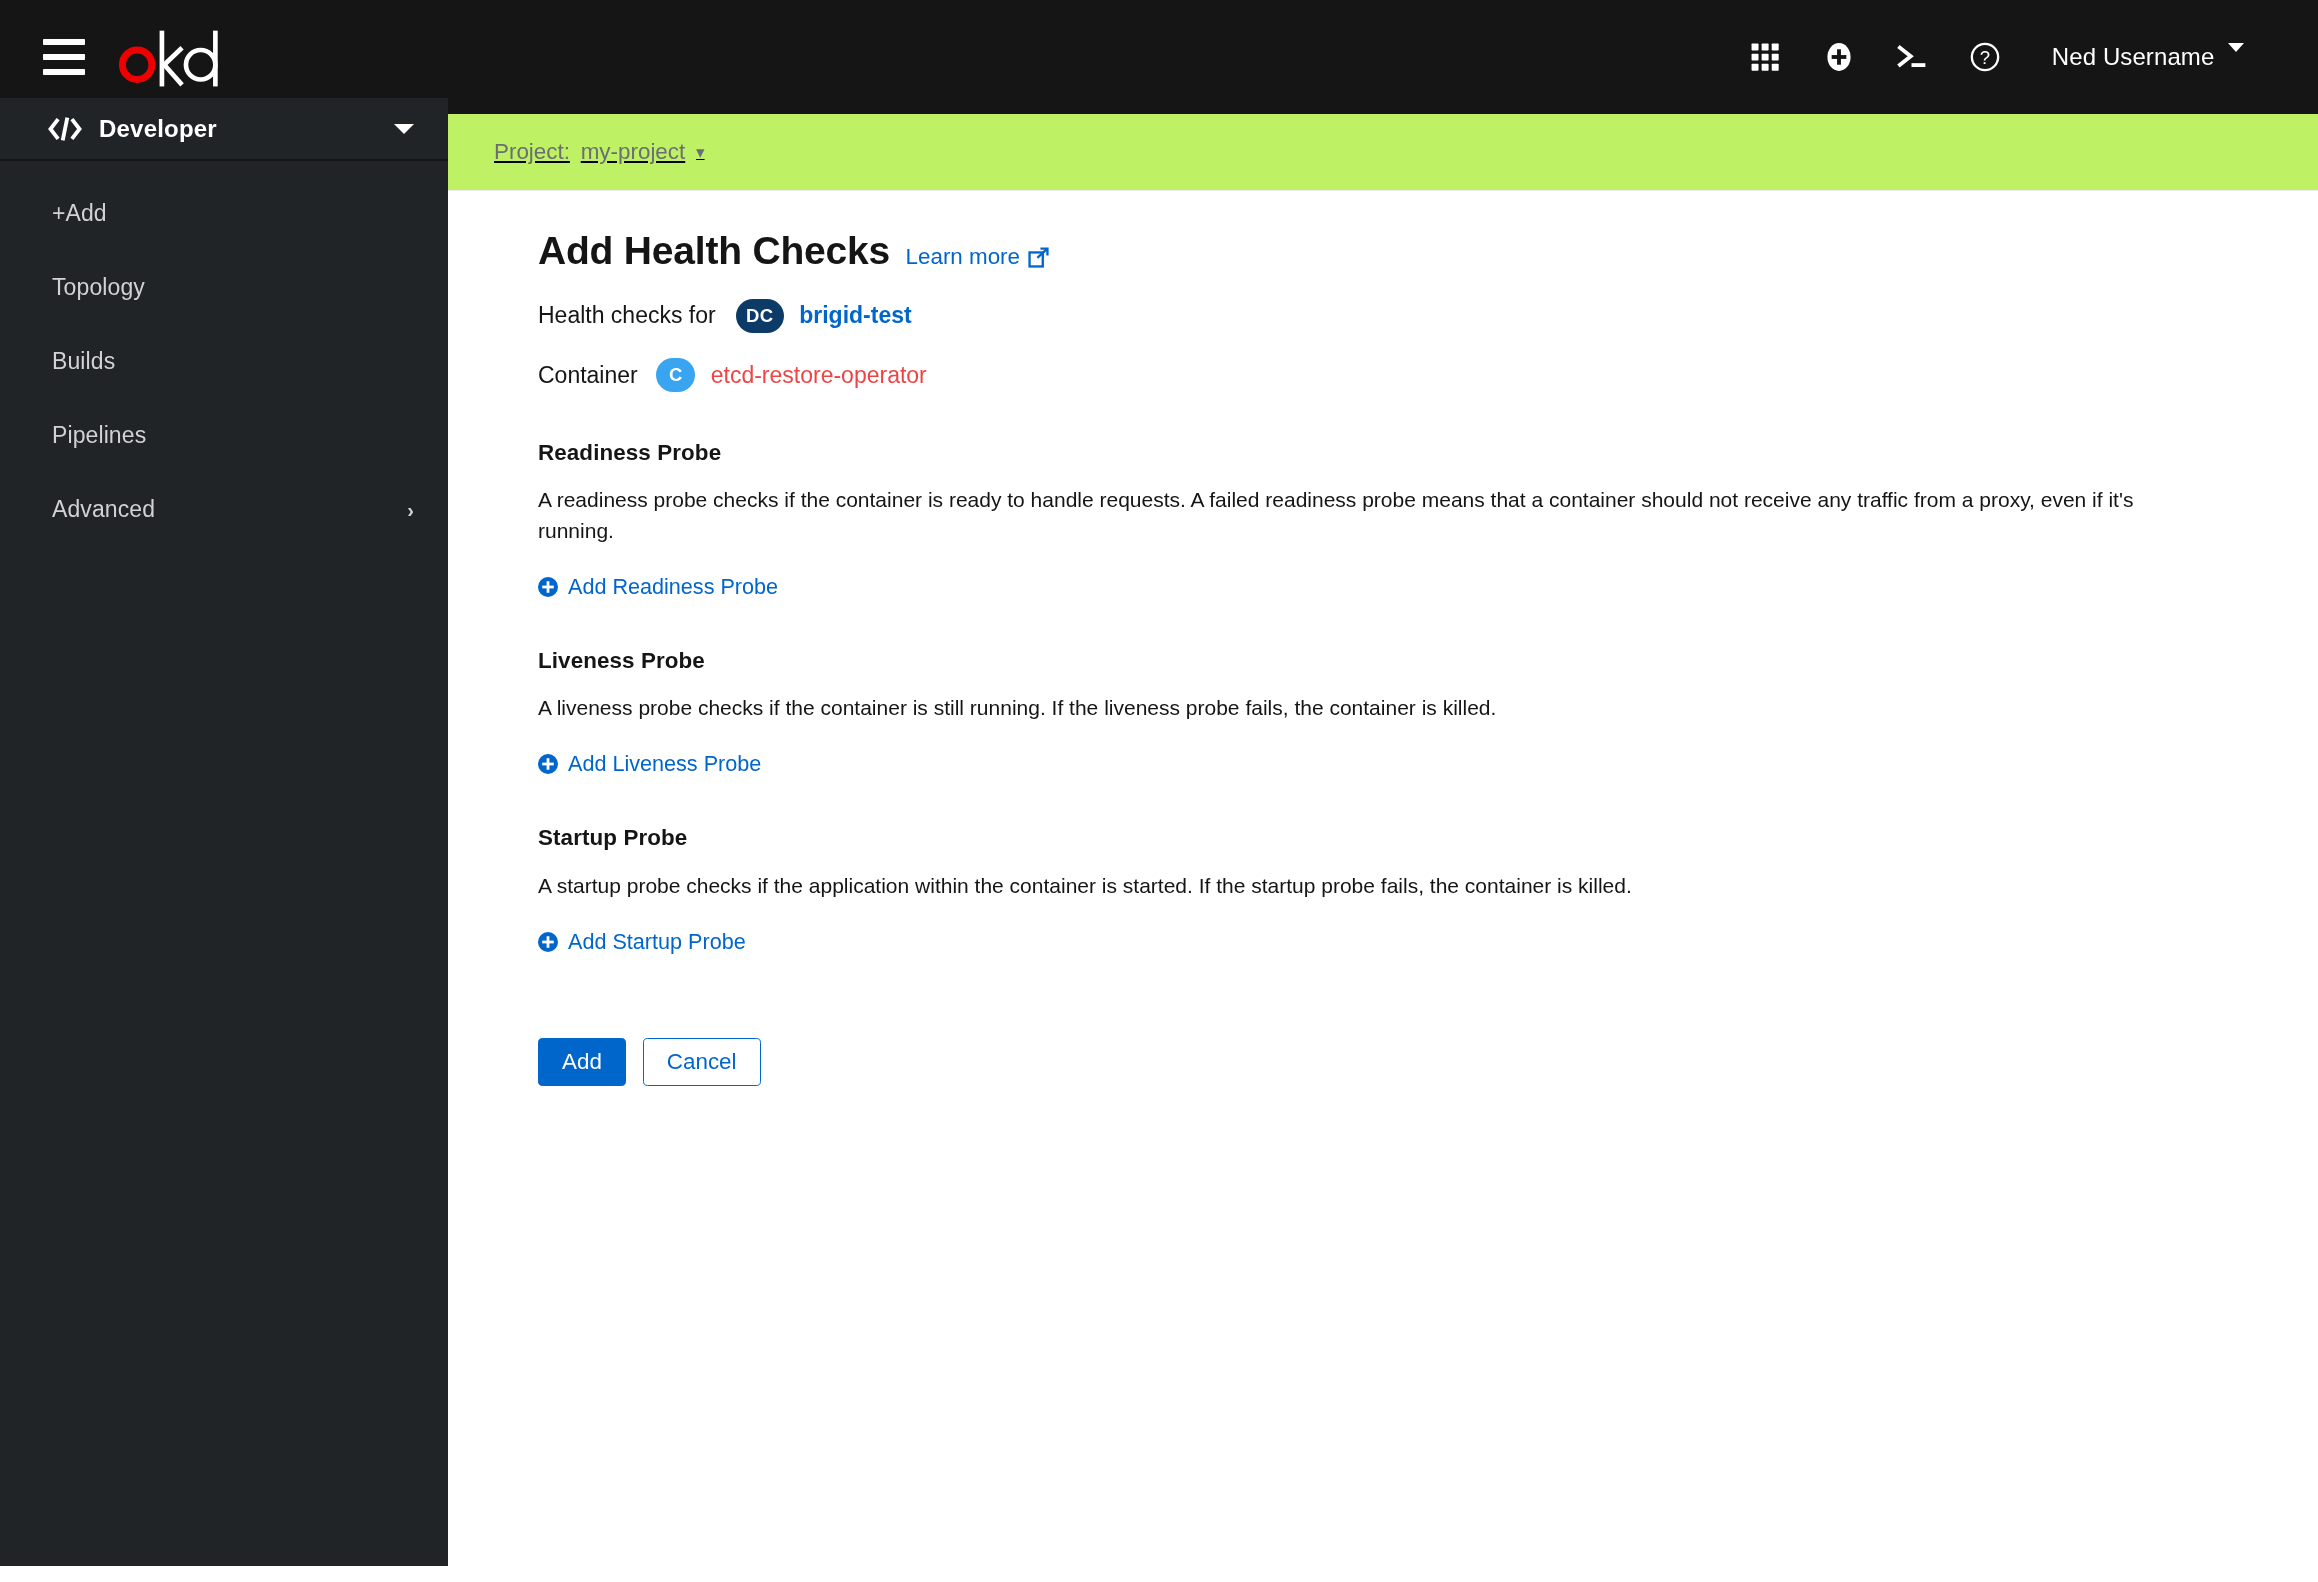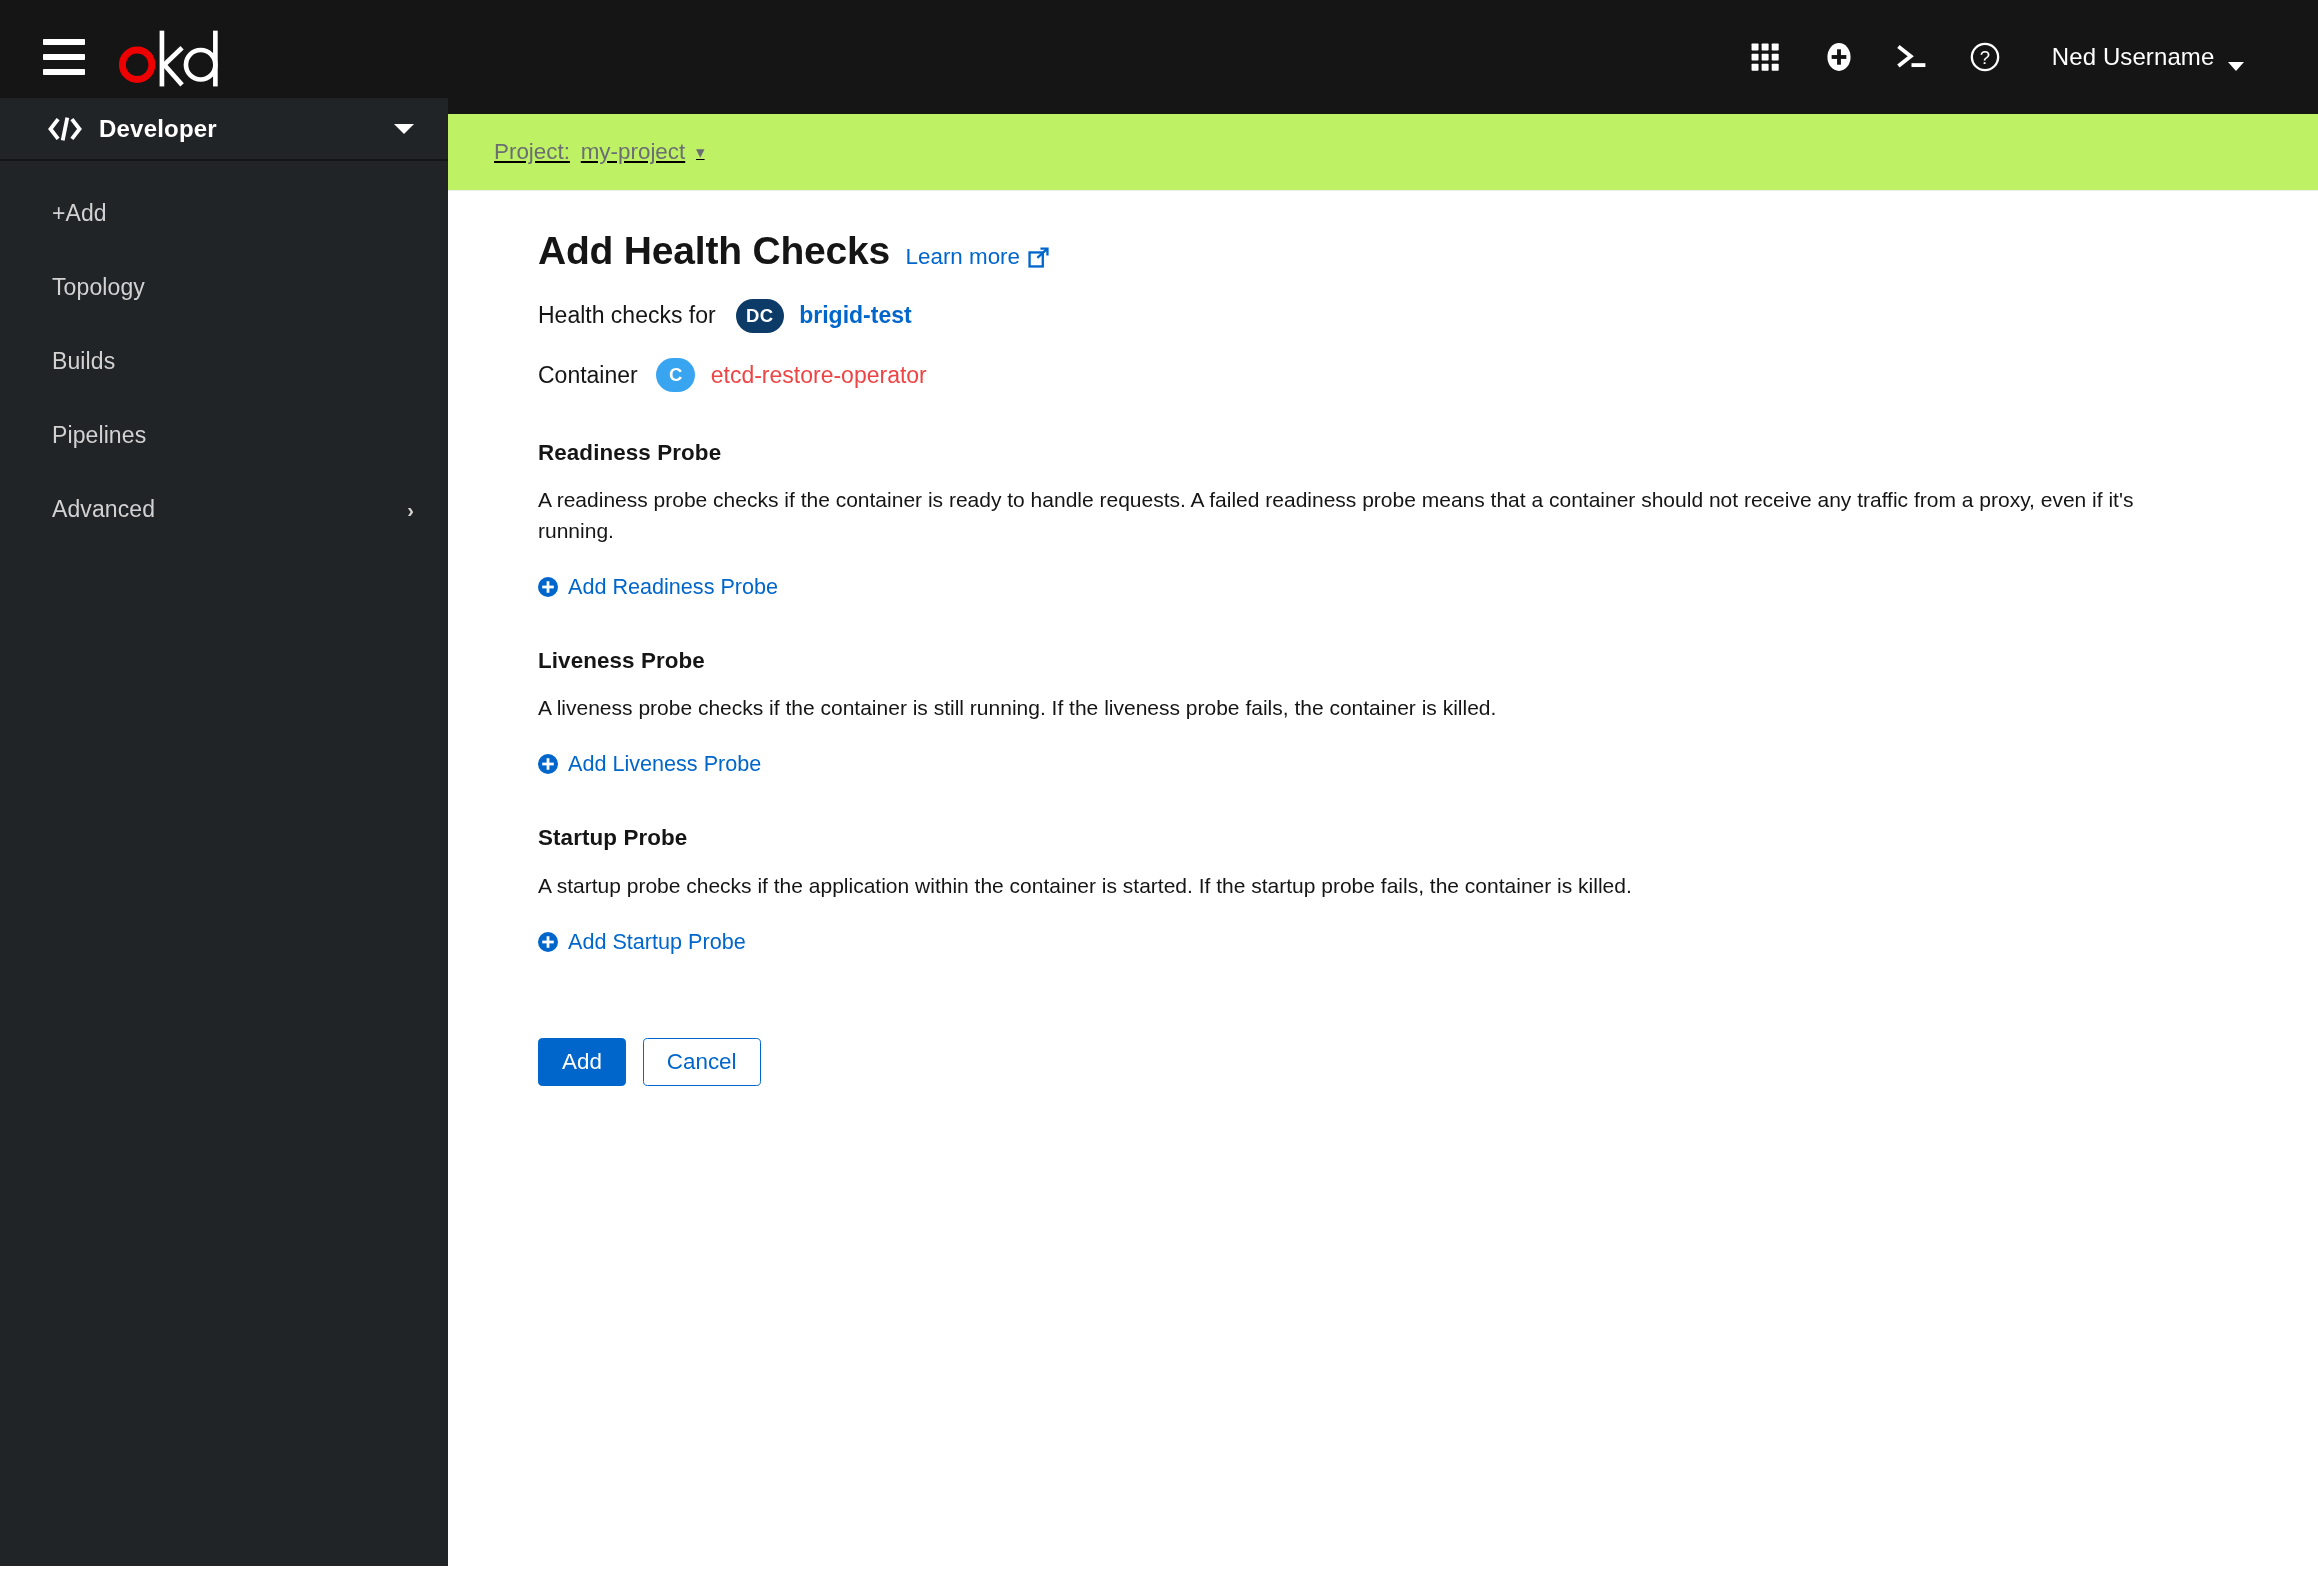--- a/index.html
+++ b/index.html
@@ -65,21 +65,21 @@
     height: 73px;
     display: flex;
     align-items: center;
     justify-content: center;
     cursor: pointer;
   }
   .tool-btn svg { display: block; }
 
   .user-menu {
     display: flex;
-    align-items: flex-end;
+    align-items: flex-start;
     gap: 14px;
     margin-left: 26px;
     cursor: pointer;
     padding: 9.3px 4.6px;
   }
   .user-name {
     color: #ffffff;
     font-size: 24px;
     letter-spacing: 0.1px;
     white-space: nowrap;

